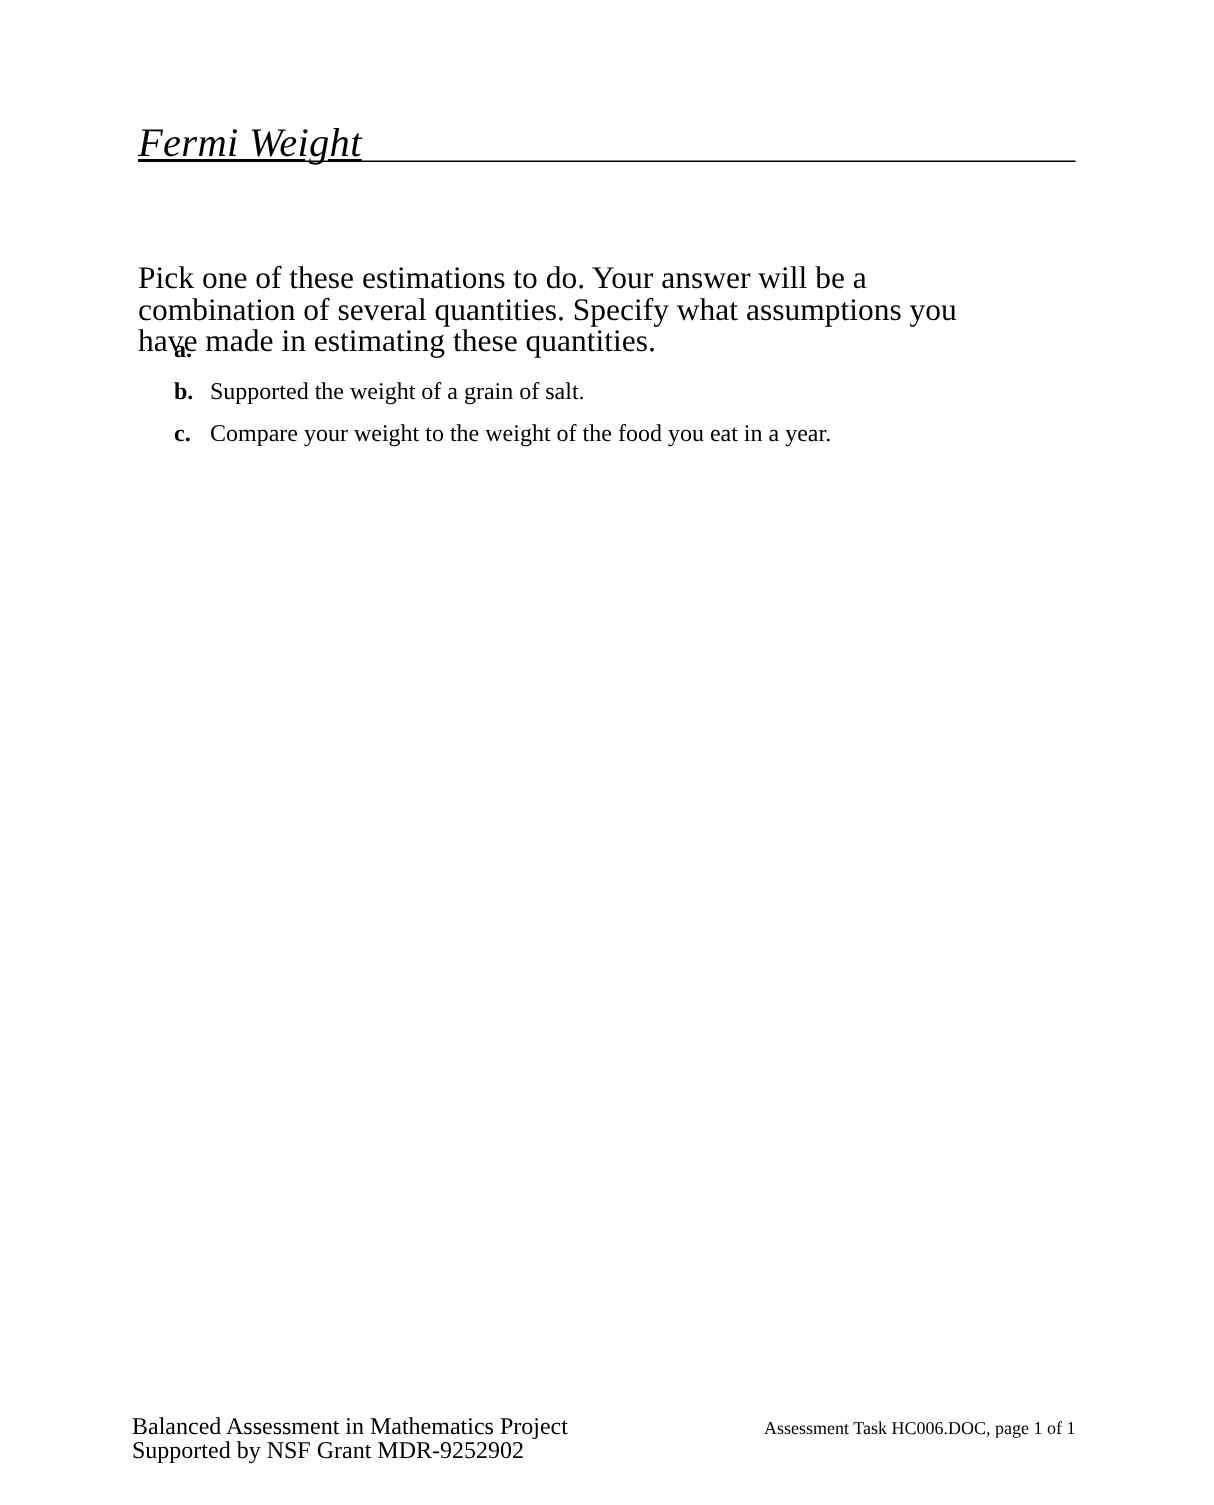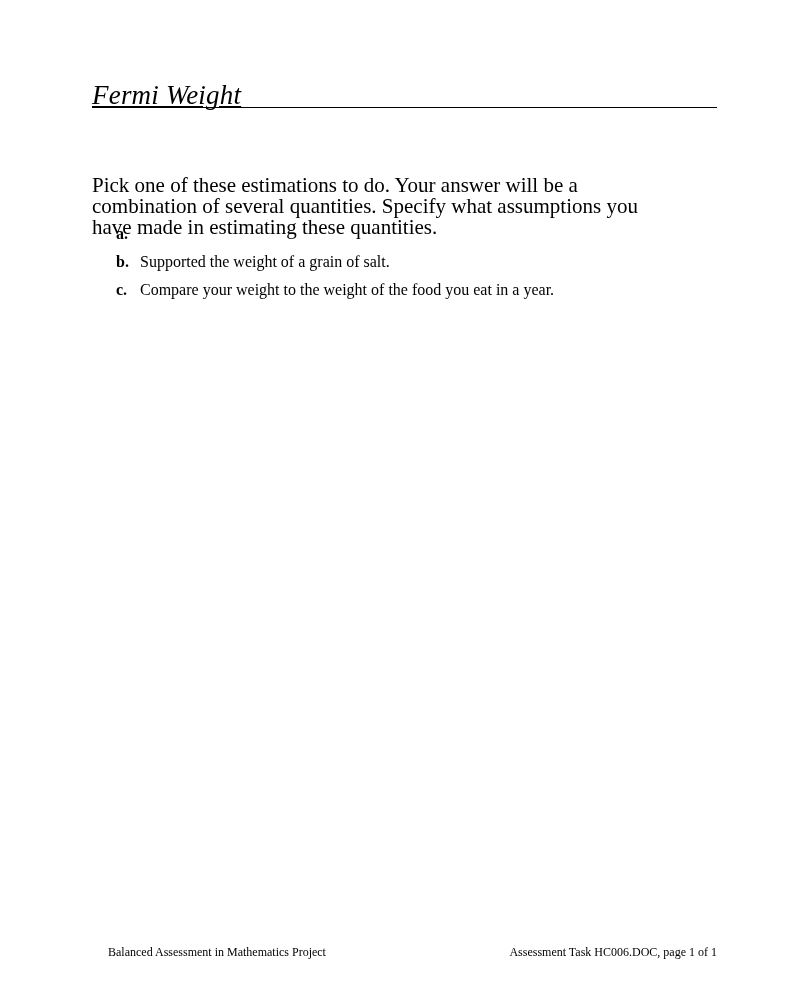--- a/index.html
+++ b/index.html
@@ -67,23 +67,23 @@
       font-weight: bold;
     }
     .task-text {
       position: absolute;
       left: 48px;
       top: 0;
       white-space: nowrap;
     }
     .footer-left {
       position: absolute;
-      left: 108px;
+      left: 88px;
       top: 944px;
-      font-size: 12px;
+      font-size: 16px;
       line-height: 16px;
     }
     .footer-right {
       position: absolute;
       right: 92px;
       top: 944px;
       font-size: 12px;
       line-height: 16px;
       text-align: left;
     }
@@ -112,17 +112,18 @@
     <span class="task-text">Supported the weight of a grain of salt.</span>
   </li>
   <li class="task-item">
     <span class="task-letter">c.</span>
     <span class="task-text">Compare your weight to the weight of the food you eat in a year.</span>
   </li>
 </ul>
 
 <div class="footer-left">
   <span class="footer-line">Balanced Assessment in Mathematics Project</span>
+  <span class="footer-line">Supported by NSF Grant MDR-9252902</span>
 </div>
 
 <div class="footer-right">
   <span class="footer-line">Assessment Task HC006.DOC, page 1 of 1</span>
 </div>
 
 </body></html>

